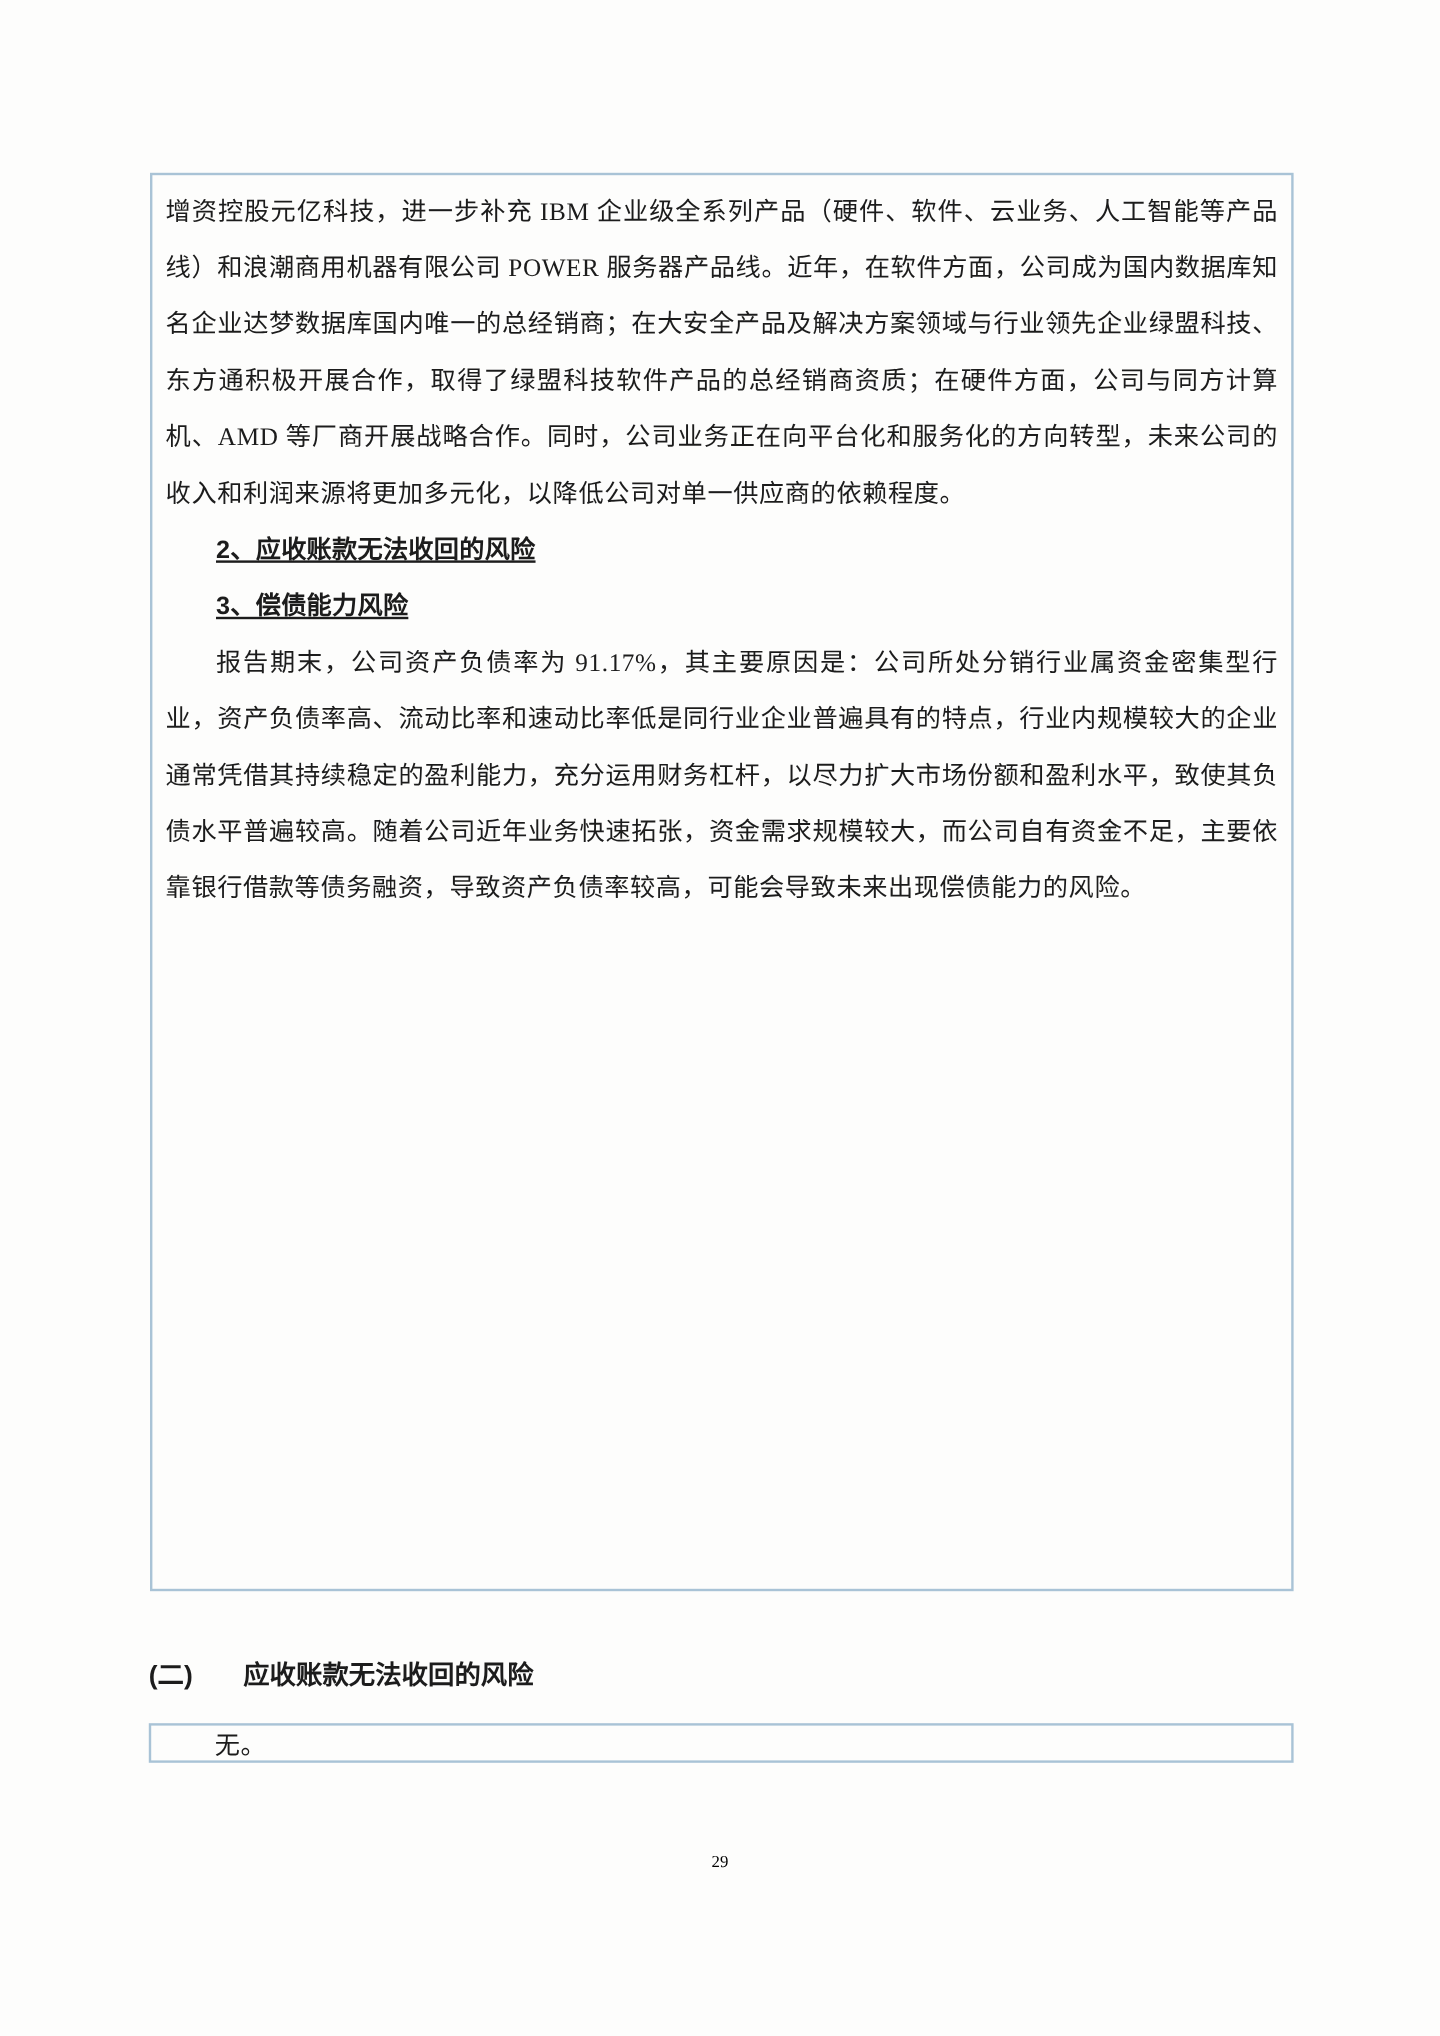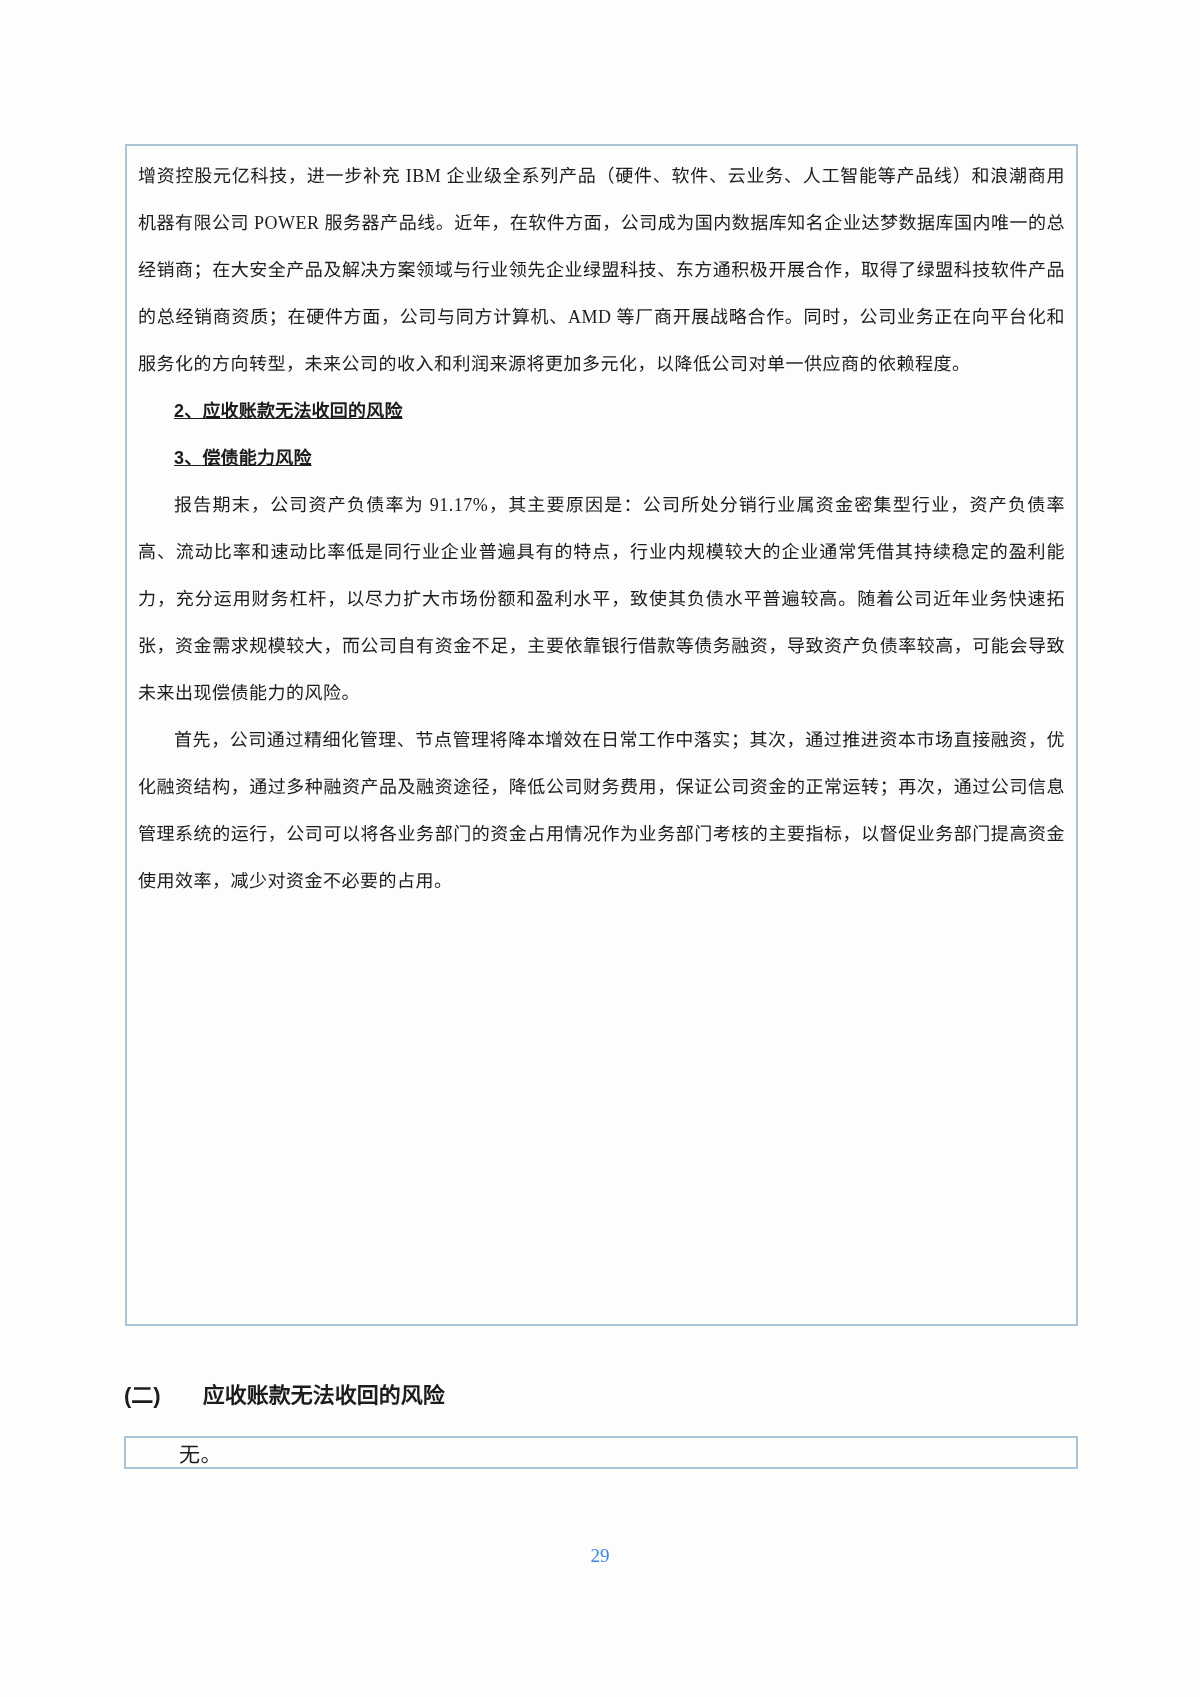--- a/index.html
+++ b/index.html
@@ -25,21 +25,21 @@
     top:144px;
     width:953px;
     height:1182px;
     box-sizing:border-box;
     border:2px solid var(--border-color);
     padding:7px 11px 0 11px;
     overflow:hidden;
   }
   .main-box p{
     margin:0;
-    font-size:18px;
+    font-size:21px;
     line-height:47px;
     text-align:justify;
     letter-spacing:0.5px;
   }
   p.para-indent{text-indent:2em;}
   p.para-heading{
     text-indent:2em;
     font-family:"Liberation Sans","DejaVu Sans",sans-serif;
     font-weight:bold;
     letter-spacing:0.2px;
@@ -73,35 +73,34 @@
     padding-left:53px;
     font-size:21px;
     letter-spacing:0.5px;
   }
   .page-number{
     position:absolute;
     left:0;
     top:1545px;
     width:100%;
     text-align:center;
-    font-size:19px;
-    color:#3b82f6;
+    font-size:14px;
+    color:#000000;
   }
 </style>
 </head>
 <body>
 
 <div class="page">
 
   <div class="main-box">
     <p class="para-continuation">增资控股元亿科技，进一步补充 IBM 企业级全系列产品（硬件、软件、云业务、人工智能等产品线）和浪潮商用机器有限公司 POWER 服务器产品线。近年，在软件方面，公司成为国内数据库知名企业达梦数据库国内唯一的总经销商；在大安全产品及解决方案领域与行业领先企业绿盟科技、东方通积极开展合作，取得了绿盟科技软件产品的总经销商资质；在硬件方面，公司与同方计算机、AMD 等厂商开展战略合作。同时，公司业务正在向平台化和服务化的方向转型，未来公司的收入和利润来源将更加多元化，以降低公司对单一供应商的依赖程度。</p>
     <p class="para-heading">2、应收账款无法收回的风险</p>
     <p class="para-heading">3、偿债能力风险</p>
     <p class="para-indent">报告期末，公司资产负债率为 91.17%，其主要原因是：公司所处分销行业属资金密集型行业，资产负债率高、流动比率和速动比率低是同行业企业普遍具有的特点，行业内规模较大的企业通常凭借其持续稳定的盈利能力，充分运用财务杠杆，以尽力扩大市场份额和盈利水平，致使其负债水平普遍较高。随着公司近年业务快速拓张，资金需求规模较大，而公司自有资金不足，主要依靠银行借款等债务融资，导致资产负债率较高，可能会导致未来出现偿债能力的风险。</p>
-    <p class="para-indent">首先，公司通过精细化管理、节点管理将降本增效在日常工作中落实；其次，通过推进资本市场直接融资，优化融资结构，通过多种融资产品及融资途径，降低公司财务费用，保证公司资金的正常运转；再次，通过公司信息管理系统的运行，公司可以将各业务部门的资金占用情况作为业务部门考核的主要指标，以督促业务部门提高资金使用效率，减少对资金不必要的占用。</p>
   </div>
 
   <div class="section-heading">
     <span>(二)</span>
     <span>应收账款无法收回的风险</span>
   </div>
 
   <div class="none-box">
     <span>无。</span>
   </div>

